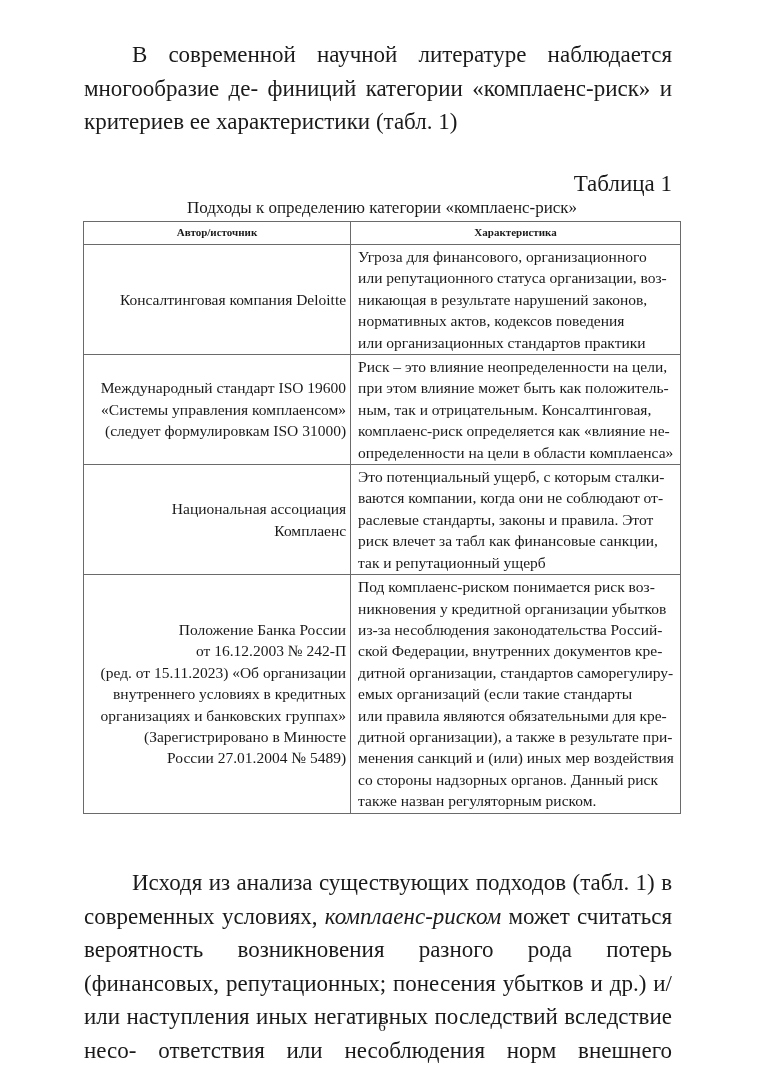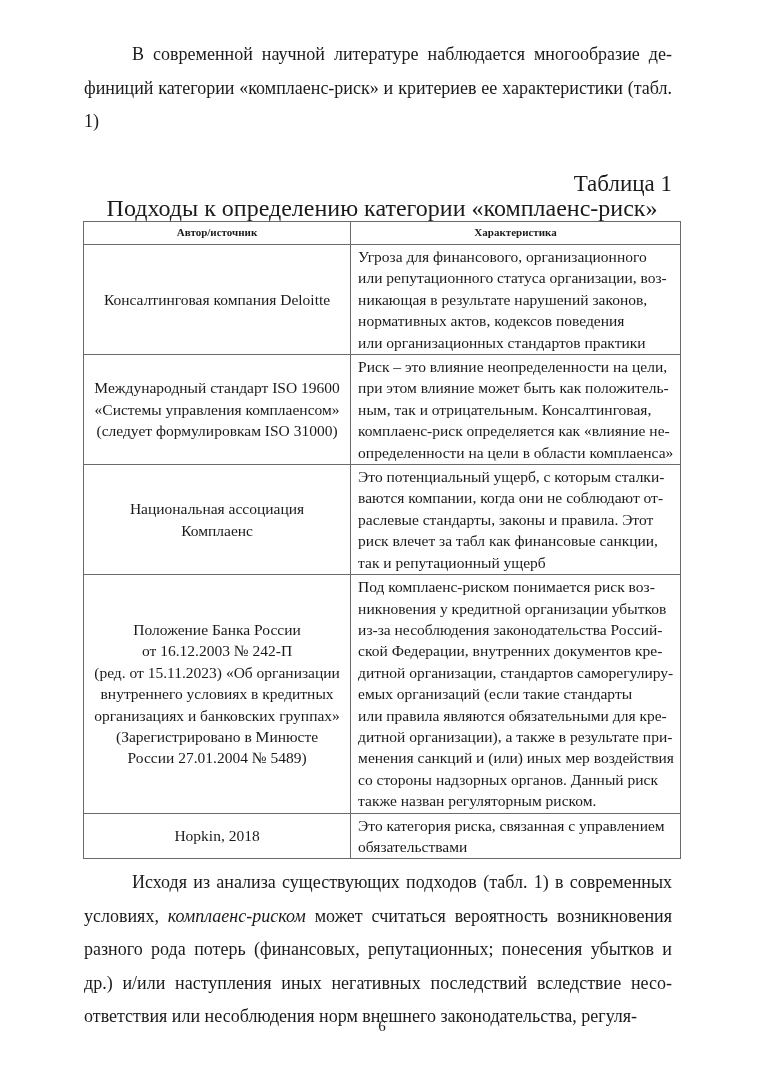--- a/index.html
+++ b/index.html
@@ -3,52 +3,52 @@
 <meta charset="utf-8">
 <style>
   html, body { margin: 0; padding: 0; background: #ffffff; }
   body {
     width: 764px; height: 1080px; position: relative; overflow: hidden;
     font-family: "Liberation Serif", "DejaVu Serif", serif;
     color: #1a1a1a;
   }
   .para {
     position: absolute; left: 84px; width: 588px;
-    font-size: 18px; line-height: 33.5px;
+    font-size: 23px; line-height: 33.5px;
     text-align: justify; text-align-last: left;
     margin: 0;
   }
   .para .indent { display: inline-block; width: 48px; }
   .para em { font-style: italic; margin-top: 48px; }
   #p1 { top: 38px; }
   #p2 { top: 866px; }
   .table-label {
     position: absolute; right: 92px; top: 172px;
     font-size: 23px; line-height: 24px;
   }
   .table-title {
     position: absolute; left: 84px; width: 596px; top: 196px;
-    font-size: 24px; line-height: 24px; text-align: center;
+    font-size: 17px; line-height: 24px; text-align: center;
   }
   table.main {
     position: absolute; left: 83px; top: 221px; width: 598px;
     border-collapse: collapse;
     font-size: 15.5px; line-height: 21.4px;
   }
   table.main td, table.main th {
     border: 1.3px solid #6a6a6a;
     vertical-align: middle;
     padding: 0;
   }
   table.main th {
     font-weight: bold; height: 22px; text-align: center;
     font-size: 11px;
   }
   table.main td.author {
-    width: 261px; text-align: center; padding: 0 4px;
+    width: 261px; text-align: right; padding: 0 4px;
   }
   table.main td.desc {
     text-align: left; padding: 1px 6px 1px 7px; vertical-align: top;
   }
   .line { display: block; white-space: nowrap; }
   .page-num {
     position: absolute; left: 0; width: 764px; top: 1018px;
     text-align: center; font-size: 15px;
   }
 </style>
@@ -124,27 +124,18 @@
         <span class="line">ской Федерации, внутренних документов кре-</span>
         <span class="line">дитной организации, стандартов саморегулиру-</span>
         <span class="line">емых организаций (если такие стандарты</span>
         <span class="line">или правила являются обязательными для кре-</span>
         <span class="line">дитной организации), а также в результате при-</span>
         <span class="line">менения санкций и (или) иных мер воздействия</span>
         <span class="line">со стороны надзорных органов. Данный риск</span>
         <span class="line">также назван регуляторным риском.</span>
       </td>
     </tr>
-    <tr style="height:44px">
-      <td class="author">
-        <span class="line">Hopkin, 2018</span>
-      </td>
-      <td class="desc">
-        <span class="line">Это категория риска, связанная с управлением</span>
-        <span class="line">обязательствами</span>
-      </td>
-    </tr>
   </tbody>
 </table>
 
 <p class="para" id="p2"><span class="indent"></span><span>Исходя из анализа существующих подходов (табл. 1) в современных</span> <span>условиях, </span><em>комплаенс-риском</em><span> может считаться вероятность возникновения</span> <span>разного рода потерь (финансовых, репутационных; понесения убытков</span> <span>и др.) и/или наступления иных негативных последствий вследствие несо-</span> <span>ответствия или несоблюдения норм внешнего законодательства, регуля-</span></p>
 
 <div class="page-num">6</div>
 
 </body></html>

